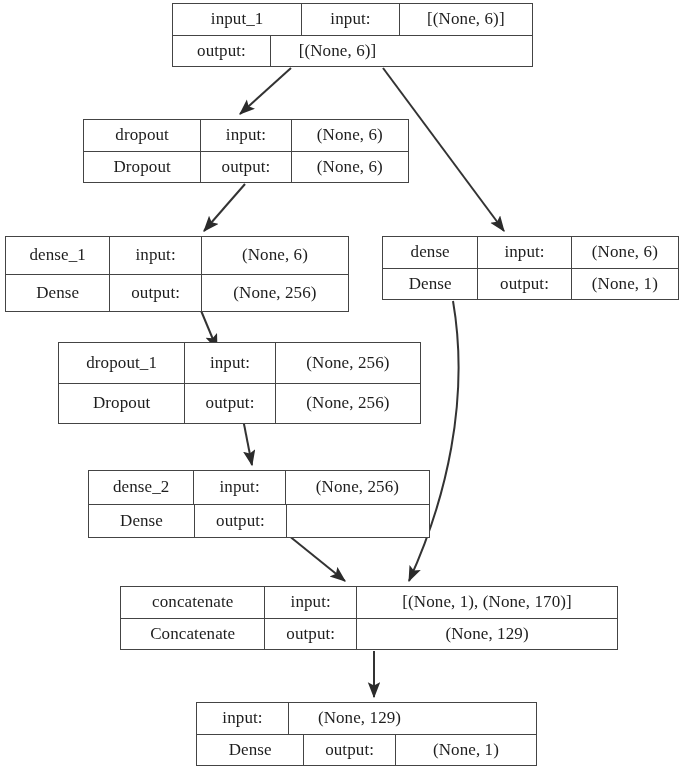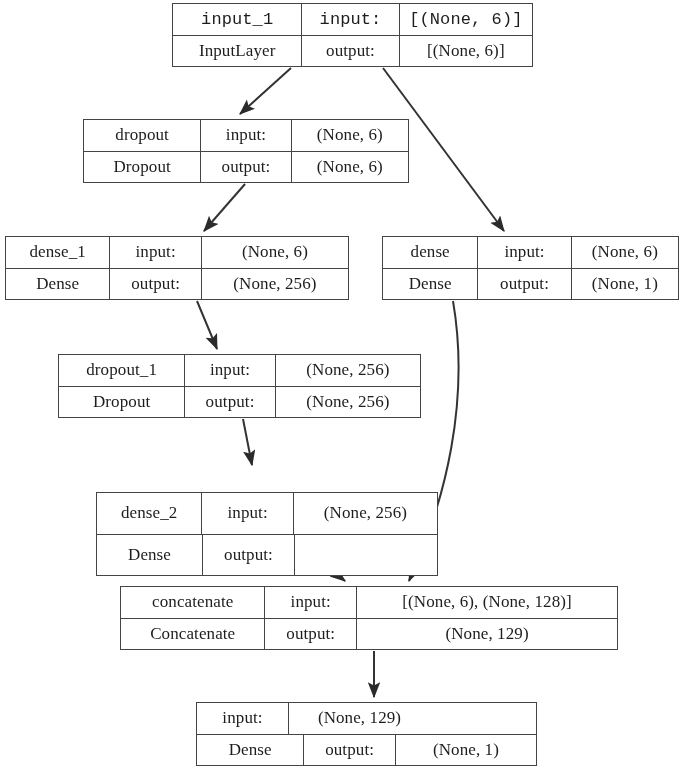--- a/index.html
+++ b/index.html
@@ -75,44 +75,43 @@
         <path d="M 197,301 L 217,349" fill="none" stroke="#333333" stroke-width="2" marker-end="url(#arrowhead)"></path>
         <path d="M 243,419 L 252,465" fill="none" stroke="#333333" stroke-width="2" marker-end="url(#arrowhead)"></path>
         <path d="M 288,535 L 345,581" fill="none" stroke="#333333" stroke-width="2" marker-end="url(#arrowhead)"></path>
         <path d="M 453,301 C 470,400 446,500 409,581" fill="none" stroke="#333333" stroke-width="2" marker-end="url(#arrowhead)"></path>
         <path d="M 374,651 L 374,697" fill="none" stroke="#333333" stroke-width="2" marker-end="url(#arrowhead)"></path>
       </g>
   </svg>
 
   <div id="nodes">
       <div class="node" style="left: 172px; top: 3px; width: 361px; height: 64px; border-color: rgb(68, 68, 68);">
-        <div class="node-row row-top" style="border-bottom-color: rgb(68, 68, 68); font-family: Liberation Mono, monospace;">
+        <div class="node-row row-top" style="border-bottom-color: rgb(68, 68, 68);">
           <div class="cell c-name" style="width: 130px; border-right-color: rgb(68, 68, 68);">input_1</div>
           <div class="cell c-label" style="width: 98px; border-right-color: rgb(68, 68, 68);">input:</div>
           <div class="cell c-shape" style="width: 133px;">[(None, 6)]</div>
         </div>
         <div class="node-row row-bottom">
-          <div class="cell c-name" style="width: 130px; border-right-color: rgb(68, 68, 68);">InputLayer</div>
           <div class="cell c-label" style="width: 98px; border-right-color: rgb(68, 68, 68);">output:</div>
           <div class="cell c-shape" style="width: 133px;">[(None, 6)]</div>
         </div>
       </div>
       <div class="node" style="left: 83px; top: 119px; width: 326px; height: 64px; border-color: rgb(68, 68, 68);">
         <div class="node-row row-top" style="border-bottom-color: rgb(68, 68, 68);">
           <div class="cell c-name" style="width: 118px; border-right-color: rgb(68, 68, 68);">dropout</div>
           <div class="cell c-label" style="width: 91px; border-right-color: rgb(68, 68, 68);">input:</div>
           <div class="cell c-shape" style="width: 117px;">(None, 6)</div>
         </div>
         <div class="node-row row-bottom">
           <div class="cell c-name" style="width: 118px; border-right-color: rgb(68, 68, 68);">Dropout</div>
           <div class="cell c-label" style="width: 91px; border-right-color: rgb(68, 68, 68);">output:</div>
           <div class="cell c-shape" style="width: 117px;">(None, 6)</div>
         </div>
       </div>
-      <div class="node" style="left: 5px; top: 236px; width: 344px; height: 64px; border-color: rgb(68, 68, 68);">
+      <div class="node" style="left: 5px; top: 236px; width: 344px; height: 76px; border-color: rgb(68, 68, 68);">
         <div class="node-row row-top" style="border-bottom-color: rgb(68, 68, 68);">
           <div class="cell c-name" style="width: 105px; border-right-color: rgb(68, 68, 68);">dense_1</div>
           <div class="cell c-label" style="width: 92px; border-right-color: rgb(68, 68, 68);">input:</div>
           <div class="cell c-shape" style="width: 147px;">(None, 6)</div>
         </div>
         <div class="node-row row-bottom">
           <div class="cell c-name" style="width: 105px; border-right-color: rgb(68, 68, 68);">Dense</div>
           <div class="cell c-label" style="width: 92px; border-right-color: rgb(68, 68, 68);">output:</div>
           <div class="cell c-shape" style="width: 147px;">(None, 256)</div>
         </div>
@@ -122,48 +121,48 @@
           <div class="cell c-name" style="width: 96px; border-right-color: rgb(68, 68, 68);">dense</div>
           <div class="cell c-label" style="width: 94px; border-right-color: rgb(68, 68, 68);">input:</div>
           <div class="cell c-shape" style="width: 107px;">(None, 6)</div>
         </div>
         <div class="node-row row-bottom">
           <div class="cell c-name" style="width: 96px; border-right-color: rgb(68, 68, 68);">Dense</div>
           <div class="cell c-label" style="width: 94px; border-right-color: rgb(68, 68, 68);">output:</div>
           <div class="cell c-shape" style="width: 107px;">(None, 1)</div>
         </div>
       </div>
-      <div class="node" style="left: 58px; top: 354px; width: 363px; height: 64px; border-color: rgb(68, 68, 68);">
+      <div class="node" style="left: 58px; top: 342px; width: 363px; height: 82px; border-color: rgb(68, 68, 68);">
         <div class="node-row row-top" style="border-bottom-color: rgb(68, 68, 68);">
           <div class="cell c-name" style="width: 127px; border-right-color: rgb(68, 68, 68);">dropout_1</div>
           <div class="cell c-label" style="width: 91px; border-right-color: rgb(68, 68, 68);">input:</div>
           <div class="cell c-shape" style="width: 145px;">(None, 256)</div>
         </div>
         <div class="node-row row-bottom">
           <div class="cell c-name" style="width: 127px; border-right-color: rgb(68, 68, 68);">Dropout</div>
           <div class="cell c-label" style="width: 91px; border-right-color: rgb(68, 68, 68);">output:</div>
           <div class="cell c-shape" style="width: 145px;">(None, 256)</div>
         </div>
       </div>
-      <div class="node" style="left: 96px; top: 470px; width: 342px; height: 84px; border-color: rgb(68, 68, 68); margin-top: 22px;">
+      <div class="node" style="left: 88px; top: 470px; width: 342px; height: 68px; border-color: rgb(68, 68, 68);">
         <div class="node-row row-top" style="border-bottom-color: rgb(68, 68, 68);">
           <div class="cell c-name" style="width: 106px; border-right-color: rgb(68, 68, 68);">dense_2</div>
           <div class="cell c-label" style="width: 92px; border-right-color: rgb(68, 68, 68);">input:</div>
           <div class="cell c-shape" style="width: 144px;">(None, 256)</div>
         </div>
         <div class="node-row row-bottom">
           <div class="cell c-name" style="width: 106px; border-right-color: rgb(68, 68, 68);">Dense</div>
           <div class="cell c-label" style="width: 92px; border-right-color: rgb(68, 68, 68);">output:</div>
         </div>
       </div>
       <div class="node" style="left: 120px; top: 586px; width: 498px; height: 64px; border-color: rgb(68, 68, 68);">
         <div class="node-row row-top" style="border-bottom-color: rgb(68, 68, 68);">
           <div class="cell c-name" style="width: 145px; border-right-color: rgb(68, 68, 68);">concatenate</div>
           <div class="cell c-label" style="width: 92px; border-right-color: rgb(68, 68, 68);">input:</div>
-          <div class="cell c-shape" style="width: 261px;">[(None, 6), (None, 128)]</div>
+          <div class="cell c-shape" style="width: 261px;">[(None, 1), (None, 170)]</div>
         </div>
         <div class="node-row row-bottom">
           <div class="cell c-name" style="width: 145px; border-right-color: rgb(68, 68, 68);">Concatenate</div>
           <div class="cell c-label" style="width: 92px; border-right-color: rgb(68, 68, 68);">output:</div>
           <div class="cell c-shape" style="width: 261px;">(None, 129)</div>
         </div>
       </div>
       <div class="node" style="left: 196px; top: 702px; width: 341px; height: 64px; border-color: rgb(68, 68, 68);">
         <div class="node-row row-top" style="border-bottom-color: rgb(68, 68, 68);">
           <div class="cell c-label" style="width: 92px; border-right-color: rgb(68, 68, 68);">input:</div>

